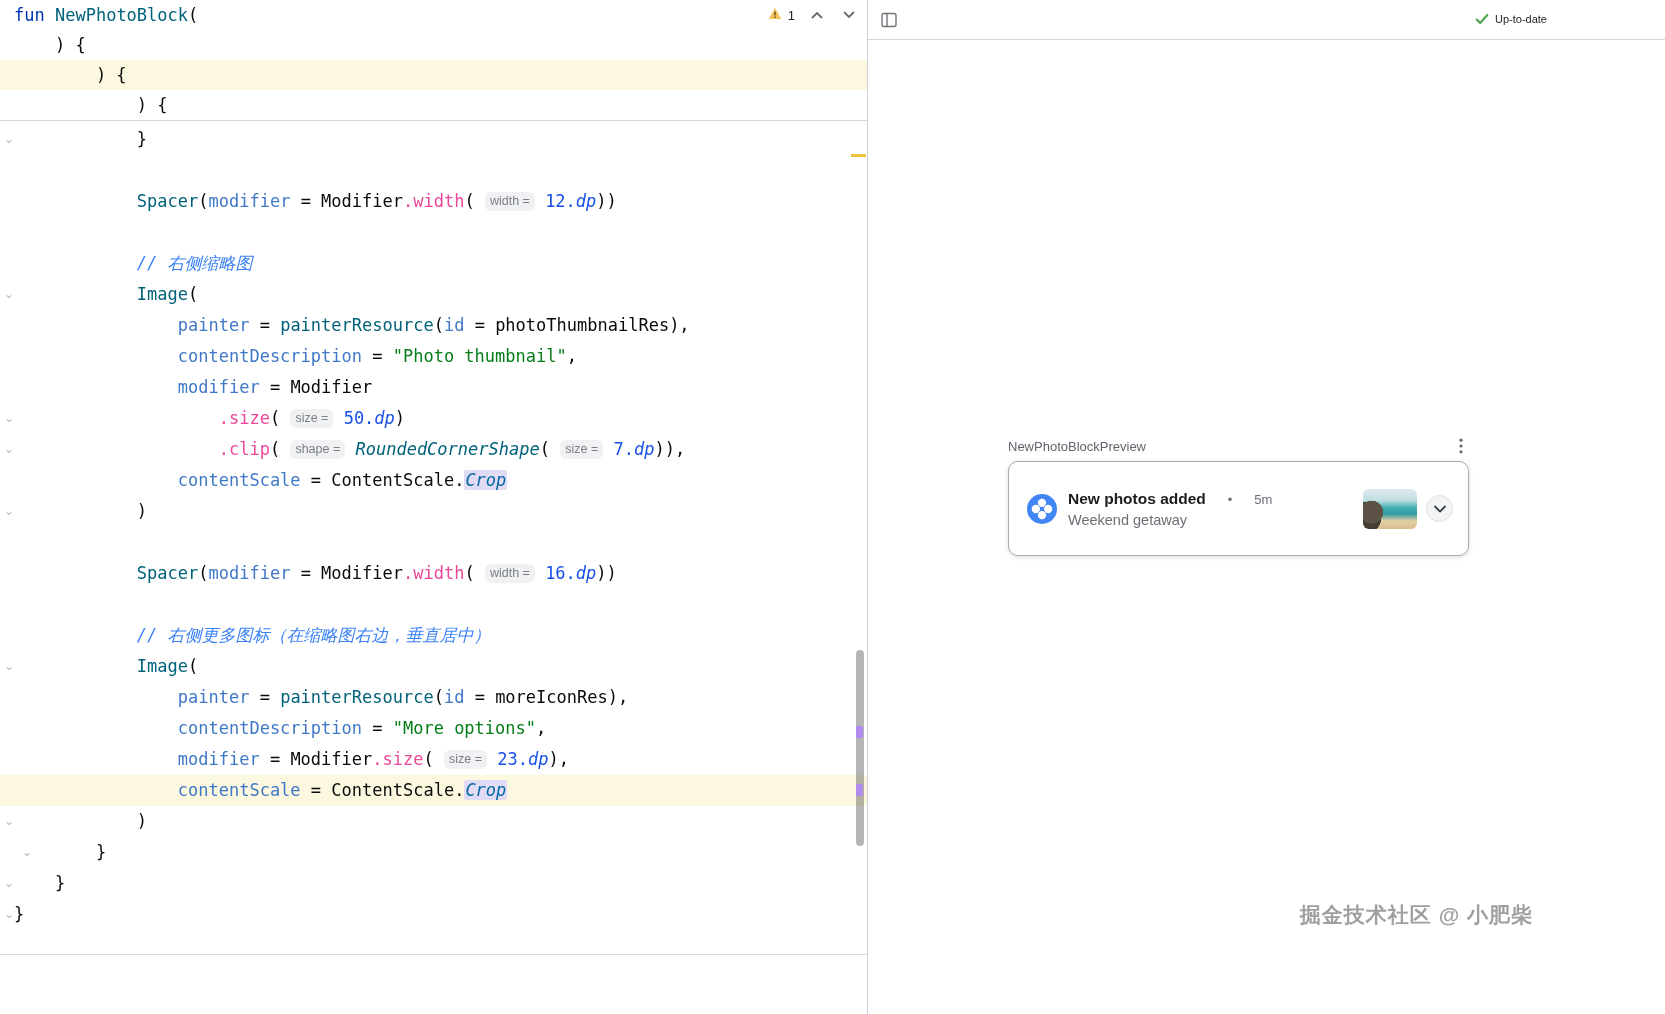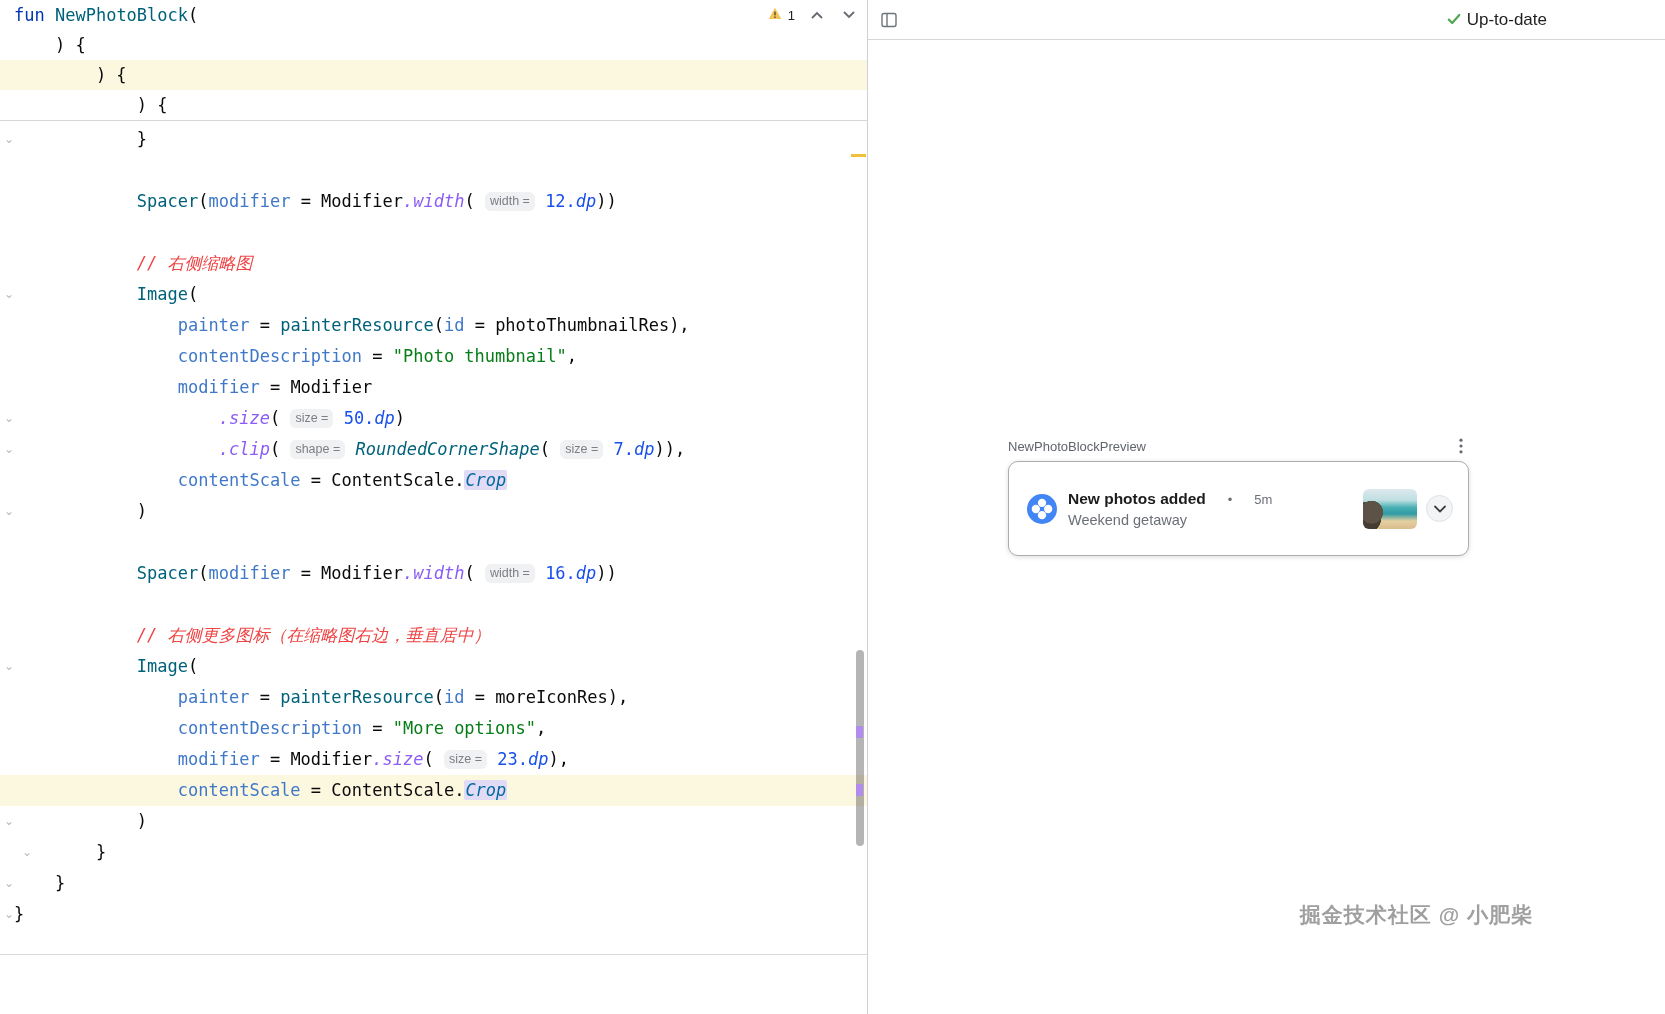--- a/index.html
+++ b/index.html
@@ -24,22 +24,22 @@
           color:#b4bac4; font-size:12px; line-height:31px;
           font-family:"DejaVu Sans", sans-serif; cursor:pointer; }
   .fold.c2 { left:20px; }
 
   .tk-pl   { color:#0a0a0a; }
   .tk-kw   { color:#0033b3; }
   .tk-fn   { color:#00627a; }
   .tk-arg  { color:#4078c8; }
   .tk-num  { color:#1750eb; }
   .tk-str  { color:#067d17; }
-  .tk-cmt  { color:#ef4444; font-style:italic;margin-top:42px; }
-  .tk-ext  { color:#8b5cf6; font-style:italic; }
+  .tk-cmt  { color:#3b82f6; font-style:italic;margin-top:42px; }
+  .tk-ext  { color:#ec4899; }
   .tk-ctor { color:#00627a; font-style:italic; }
   .tk-prop { color:#1750eb; font-style:italic; }
   .tk-hlid { color:#0369a1; font-style:italic; background:#e2dbf6; border-radius:2px; padding:0 1px; }
   .tk-hint { display:inline-block; font-family:"Liberation Sans", sans-serif;
              font-size:12.5px; line-height:19px; color:#7b7e85; background:#f0f1f2;
              border-radius:6px; padding:0 5px; vertical-align:2px; }
 
   .inspect { position:absolute; top:0; right:8px; height:30px; display:flex;
              align-items:center; gap:6px; z-index:4; }
   .inspect .count { font-size:13px; color:#222; }
@@ -54,22 +54,22 @@
   .scroll-thumb { position:absolute; right:3px; top:650px; width:8px; height:196px;
                   border-radius:4px; background:rgba(70,70,70,.40); z-index:5; }
   .editor-bottom-line { position:absolute; left:0; right:0; top:954px; height:1px;
                         background:#d8d8d8; }
 
   
   .preview-pane { position:absolute; left:868px; top:0; width:797px; height:1014px; background:#fff; }
   .ptoolbar { position:absolute; top:0; left:0; right:0; height:40px;
               border-bottom:1px solid #d6d6d6; display:flex; align-items:center;
               padding:0 118px 0 12px; }
-  .status { margin-left:auto; display:flex; align-items:center; gap:6px;
-            font-size:17px; color:#1f1f1f; }
+  .status { margin-left:auto; display:flex; align-items:flex-start; gap:6px;
+            font-size:11px; color:#1f1f1f; }
   .tool-icon { display:flex; align-items:center; cursor:pointer; }
 
   .preview-block { position:absolute; left:140px; top:436px; width:461px; }
   .label-row { display:flex; align-items:center; justify-content:space-between;
                height:20px; margin-bottom:5px; }
   .plabel { font-size:13px; color:#60646c; }
   .kebab { background:none; border:none; cursor:pointer; padding:2px 6px; display:flex; }
 
   .card { height:95px; background:#fff; border:1px solid #a9acb1; border-radius:10px;
           box-shadow:0 1px 5px rgba(0,0,0,.14); display:flex; align-items:center;

